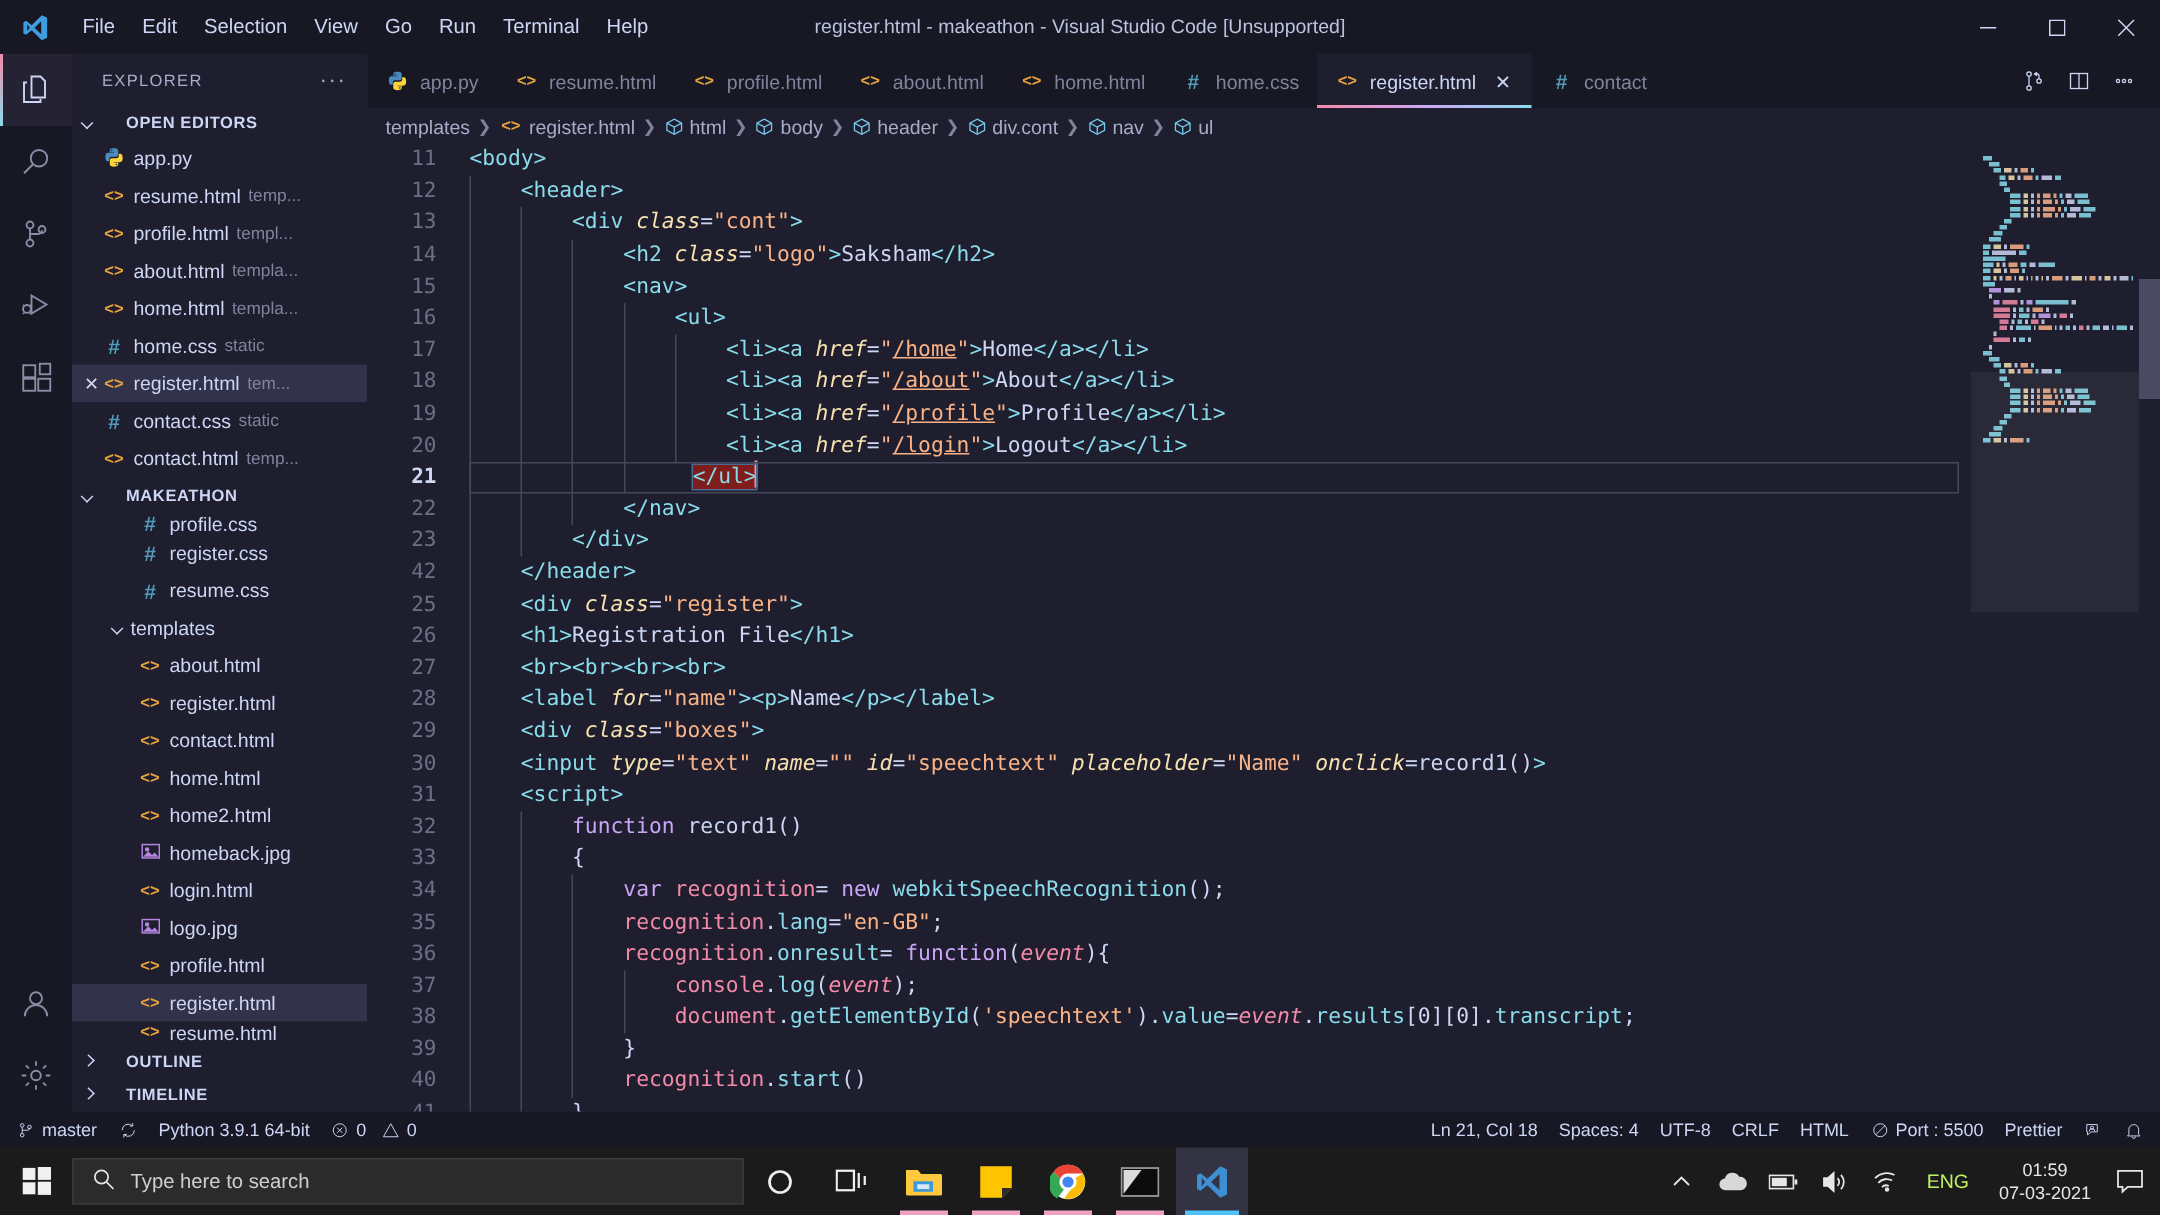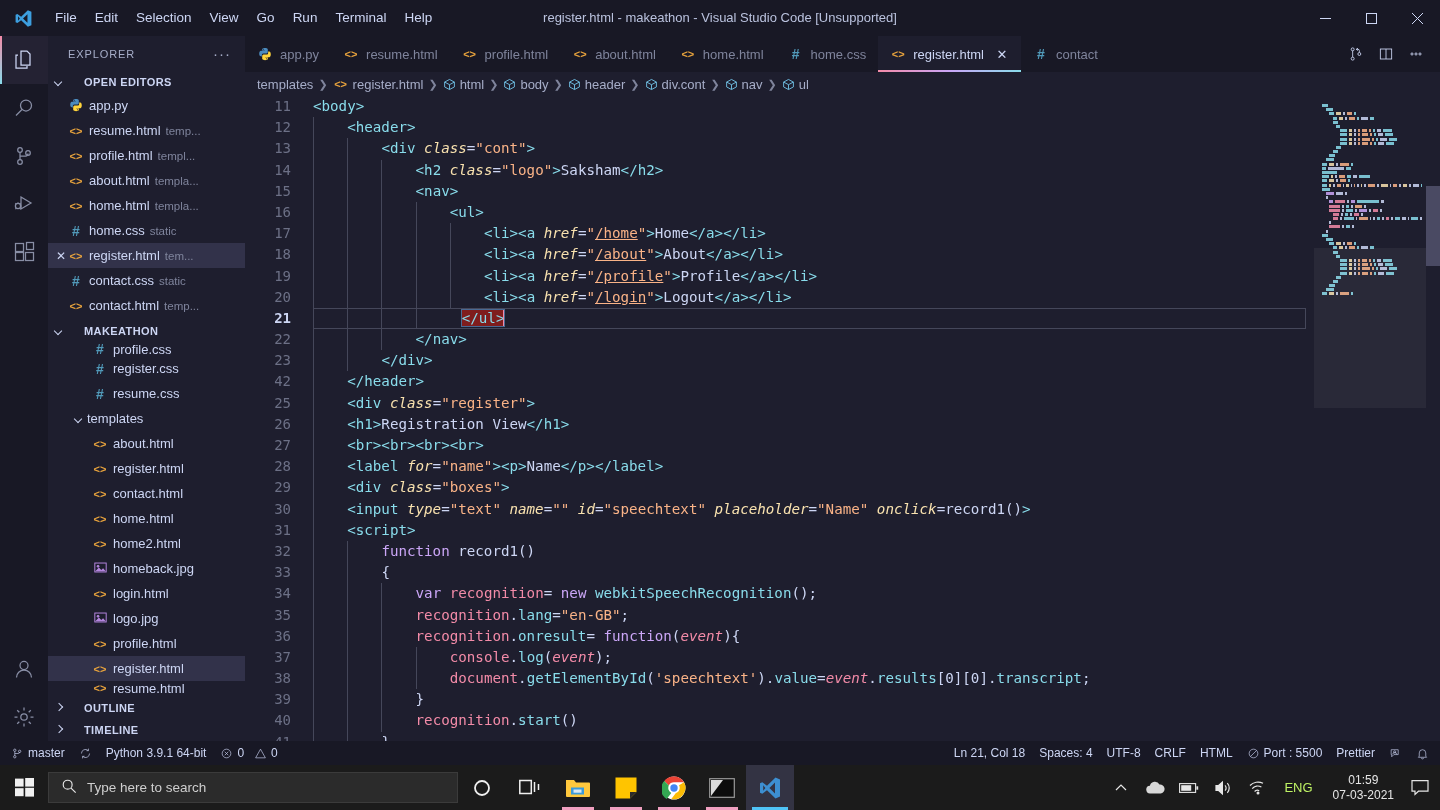--- a/index.html
+++ b/index.html
@@ -193,21 +193,21 @@
   .sb-right { margin-left:auto; display:flex; align-items:center; }
   .sb-item svg { width:13px; height:13px; stroke:#cdd6f4; fill:none; stroke-width:1.2; }
 
   
   .taskbar {
     height:45px; flex:0 0 45px; background:#1b1b1b; display:flex; align-items:center;
     position:relative;
   }
   .tb-start { width:48px; height:45px; display:flex; align-items:center; justify-content:center; }
   .tb-search {
-    width:410px; height:31px; background:#2b2b2b; border:1px solid #3b3b3b;
+    width:448px; height:31px; background:#2b2b2b; border:1px solid #3b3b3b;
     display:flex; align-items:center; gap:10px; padding:0 12px; color:#cfcfcf; font-size:13.5px;
   }
   .tb-icons { display:flex; align-items:center; }
   .tb-ic {
     width:48px; height:45px; display:flex; align-items:center; justify-content:center;
     position:relative;
   }
   .tb-ic.running::after {
     content:""; position:absolute; bottom:0; left:8px; right:8px; height:3px; background:#f0a0c0;
   }
@@ -613,21 +613,21 @@
               <div class="cl"><span class="ln">16</span><span class="ctext"><span class="ig" style="width:34.2px"></span><span class="ig" style="width:34.2px"></span><span class="ig" style="width:34.2px"></span><span class="ig" style="width:34.2px"></span><span class="t-tag">&lt;ul&gt;</span></span></div>
               <div class="cl"><span class="ln">17</span><span class="ctext"><span class="ig" style="width:34.2px"></span><span class="ig" style="width:34.2px"></span><span class="ig" style="width:34.2px"></span><span class="ig" style="width:34.2px"></span><span class="ig" style="width:34.2px"></span><span class="t-tag">&lt;li&gt;&lt;a </span><span class="t-attr">href</span><span class="t-punct">=</span><span class="t-str">"</span><span class="t-link">/home</span><span class="t-str">"</span><span class="t-tag">&gt;</span><span class="t-txt">Home</span><span class="t-tag">&lt;/a&gt;&lt;/li&gt;</span></span></div>
               <div class="cl"><span class="ln">18</span><span class="ctext"><span class="ig" style="width:34.2px"></span><span class="ig" style="width:34.2px"></span><span class="ig" style="width:34.2px"></span><span class="ig" style="width:34.2px"></span><span class="ig" style="width:34.2px"></span><span class="t-tag">&lt;li&gt;&lt;a </span><span class="t-attr">href</span><span class="t-punct">=</span><span class="t-str">"</span><span class="t-link">/about</span><span class="t-str">"</span><span class="t-tag">&gt;</span><span class="t-txt">About</span><span class="t-tag">&lt;/a&gt;&lt;/li&gt;</span></span></div>
               <div class="cl"><span class="ln">19</span><span class="ctext"><span class="ig" style="width:34.2px"></span><span class="ig" style="width:34.2px"></span><span class="ig" style="width:34.2px"></span><span class="ig" style="width:34.2px"></span><span class="ig" style="width:34.2px"></span><span class="t-tag">&lt;li&gt;&lt;a </span><span class="t-attr">href</span><span class="t-punct">=</span><span class="t-str">"</span><span class="t-link">/profile</span><span class="t-str">"</span><span class="t-tag">&gt;</span><span class="t-txt">Profile</span><span class="t-tag">&lt;/a&gt;&lt;/li&gt;</span></span></div>
               <div class="cl"><span class="ln">20</span><span class="ctext"><span class="ig" style="width:34.2px"></span><span class="ig" style="width:34.2px"></span><span class="ig" style="width:34.2px"></span><span class="ig" style="width:34.2px"></span><span class="ig" style="width:34.2px"></span><span class="t-tag">&lt;li&gt;&lt;a </span><span class="t-attr">href</span><span class="t-punct">=</span><span class="t-str">"</span><span class="t-link">/login</span><span class="t-str">"</span><span class="t-tag">&gt;</span><span class="t-txt">Logout</span><span class="t-tag">&lt;/a&gt;&lt;/li&gt;</span></span></div>
               <div class="cl current"><span class="ln">21</span><span class="ctext"><span class="ig" style="width:34.2px"></span><span class="ig" style="width:34.2px"></span><span class="ig" style="width:34.2px"></span><span class="ig" style="width:34.2px"></span><span class="t-tag sel-box">&lt;/ul&gt;</span><span class="cursor"></span></span></div>
               <div class="cl"><span class="ln">22</span><span class="ctext"><span class="ig" style="width:34.2px"></span><span class="ig" style="width:34.2px"></span><span class="ig" style="width:34.2px"></span><span class="t-tag">&lt;/nav&gt;</span></span></div>
               <div class="cl"><span class="ln">23</span><span class="ctext"><span class="ig" style="width:34.2px"></span><span class="ig" style="width:34.2px"></span><span class="t-tag">&lt;/div&gt;</span></span></div>
               <div class="cl"><span class="ln">42</span><span class="ctext"><span class="ig" style="width:34.2px"></span><span class="t-tag">&lt;/header&gt;</span></span></div>
               <div class="cl"><span class="ln">25</span><span class="ctext"><span class="ig" style="width:34.2px"></span><span class="t-tag">&lt;div </span><span class="t-attr">class</span><span class="t-punct">=</span><span class="t-str">"register"</span><span class="t-tag">&gt;</span></span></div>
-              <div class="cl"><span class="ln">26</span><span class="ctext"><span class="ig" style="width:34.2px"></span><span class="t-tag">&lt;h1&gt;</span><span class="t-txt">Registration View</span><span class="t-tag">&lt;/h1&gt;</span></span></div>
+              <div class="cl"><span class="ln">26</span><span class="ctext"><span class="ig" style="width:34.2px"></span><span class="t-tag">&lt;h1&gt;</span><span class="t-txt">Registration File</span><span class="t-tag">&lt;/h1&gt;</span></span></div>
               <div class="cl"><span class="ln">27</span><span class="ctext"><span class="ig" style="width:34.2px"></span><span class="t-tag">&lt;br&gt;&lt;br&gt;&lt;br&gt;&lt;br&gt;</span></span></div>
               <div class="cl"><span class="ln">28</span><span class="ctext"><span class="ig" style="width:34.2px"></span><span class="t-tag">&lt;label </span><span class="t-attr">for</span><span class="t-punct">=</span><span class="t-str">"name"</span><span class="t-tag">&gt;&lt;p&gt;</span><span class="t-txt">Name</span><span class="t-tag">&lt;/p&gt;&lt;/label&gt;</span></span></div>
               <div class="cl"><span class="ln">29</span><span class="ctext"><span class="ig" style="width:34.2px"></span><span class="t-tag">&lt;div </span><span class="t-attr">class</span><span class="t-punct">=</span><span class="t-str">"boxes"</span><span class="t-tag">&gt;</span></span></div>
               <div class="cl"><span class="ln">30</span><span class="ctext"><span class="ig" style="width:34.2px"></span><span class="t-tag">&lt;input </span><span class="t-attr">type</span><span class="t-punct">=</span><span class="t-str">"text"</span><span class="t-punct"> </span><span class="t-attr">name</span><span class="t-punct">=</span><span class="t-str">""</span><span class="t-punct"> </span><span class="t-attr">id</span><span class="t-punct">=</span><span class="t-str">"speechtext"</span><span class="t-punct"> </span><span class="t-attr">placeholder</span><span class="t-punct">=</span><span class="t-str">"Name"</span><span class="t-punct"> </span><span class="t-attr">onclick</span><span class="t-punct">=</span><span class="t-txt">record1()</span><span class="t-tag">&gt;</span></span></div>
               <div class="cl"><span class="ln">31</span><span class="ctext"><span class="ig" style="width:34.2px"></span><span class="t-tag">&lt;script&gt;</span></span></div>
               <div class="cl"><span class="ln">32</span><span class="ctext"><span class="ig" style="width:34.2px"></span><span class="ig" style="width:34.2px"></span><span class="t-kw">function </span><span class="t-txt">record1</span><span class="t-punct">()</span></span></div>
               <div class="cl"><span class="ln">33</span><span class="ctext"><span class="ig" style="width:34.2px"></span><span class="ig" style="width:34.2px"></span><span class="t-punct">{</span></span></div>
               <div class="cl"><span class="ln">34</span><span class="ctext"><span class="ig" style="width:34.2px"></span><span class="ig" style="width:34.2px"></span><span class="ig" style="width:34.2px"></span><span class="t-kw">var </span><span class="t-var">recognition</span><span class="t-punct">= </span><span class="t-kw">new </span><span class="t-cls">webkitSpeechRecognition</span><span class="t-punct">();</span></span></div>
               <div class="cl"><span class="ln">35</span><span class="ctext"><span class="ig" style="width:34.2px"></span><span class="ig" style="width:34.2px"></span><span class="ig" style="width:34.2px"></span><span class="t-var">recognition</span><span class="t-punct">.</span><span class="t-prop">lang</span><span class="t-punct">=</span><span class="t-str">"en-GB"</span><span class="t-punct">;</span></span></div>
               <div class="cl"><span class="ln">36</span><span class="ctext"><span class="ig" style="width:34.2px"></span><span class="ig" style="width:34.2px"></span><span class="ig" style="width:34.2px"></span><span class="t-var">recognition</span><span class="t-punct">.</span><span class="t-prop">onresult</span><span class="t-punct">= </span><span class="t-kw">function</span><span class="t-punct">(</span><span class="t-ital">event</span><span class="t-punct">){</span></span></div>

